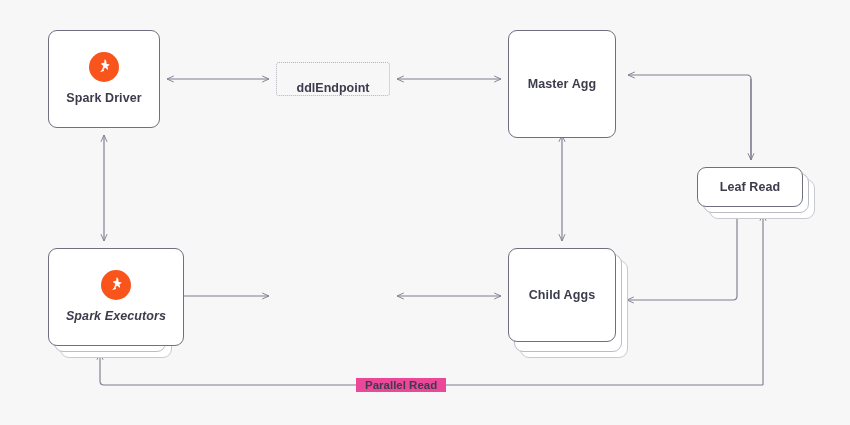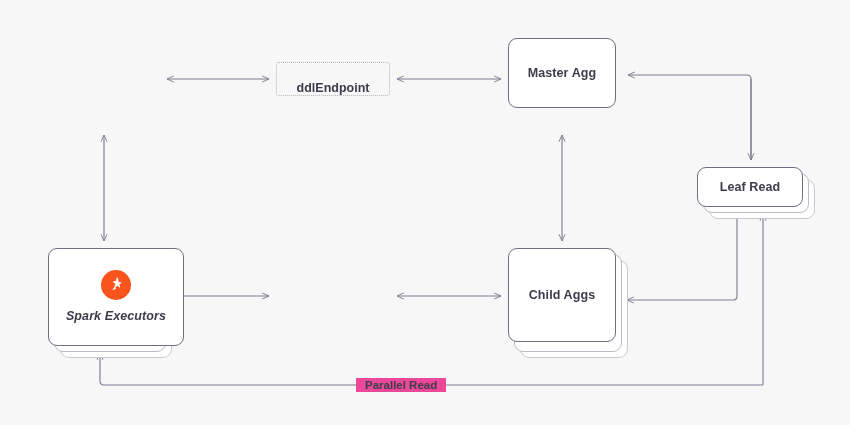--- a/index.html
+++ b/index.html
@@ -138,34 +138,43 @@
 
     <path d="M 751 79 L 751 160" marker-end="url(#ah)"></path>
 
     <path d="M 737 214 L 737 296 Q 737 300 733 300 L 627 300" marker-end="url(#ah)"></path>
 
     <path d="M 763 385 L 763 214" marker-end="url(#ah)"></path>
 
     <path d="M 763 385 Q 763 385 759 385 L 104 385 Q 100 385 100 381 L 100 353" marker-end="url(#ah)"></path>
   </svg>
 
+  <div class="node" style="left:48px; top:30px; width:112px; height:98px;">
+    <div class="spark-logo">
+      <svg width="20" height="20" viewBox="0 0 24 24" aria-hidden="true">
+        <path d="M13.6 3.1c-.55-.35-1.2.05-1.2.65l.05 2.45c0 .35-.2.6-.55.7L9.2 7.6c-.6.2-.75 1-.25 1.35l1.9 1.3c.3.2.4.55.3.9l-.95 2.6c-.2.6.45 1.1.95.75l2.05-1.4c.3-.2.65-.15.9.1l1.75 1.7c.45.45 1.2 0 1.05-.6l-.7-2.65c-.1-.35.05-.7.35-.85l1.7-.95c.55-.3.4-1.1-.25-1.2l-2.5-.4c-.35-.05-.6-.35-.6-.7l-.05-2.5c0-.45-.35-.75-.75-.85z" fill="#ffffff"></path>
+        <path d="M11.3 13.9c-.25-.2-.6-.15-.8.1l-2.65 3.25c-.3.35.05.9.5.75l3.4-1.1c.4-.15.5-.7.2-.95z" fill="#ffffff"></path>
+      </svg>
+    </div>
+    <div class="node-label">Spark Driver</div>
+  </div>
 
   <div class="stack-shadow" style="left:60px; top:260px; width:112px; height:98px;"></div>
   <div class="stack-shadow s2" style="left:54px; top:254px; width:112px; height:98px;"></div>
   <div class="node" style="left:48px; top:248px; width:136px; height:98px;font-style:italic;">
     <div class="spark-logo">
       <svg width="20" height="20" viewBox="0 0 24 24" aria-hidden="true">
         <path d="M13.6 3.1c-.55-.35-1.2.05-1.2.65l.05 2.45c0 .35-.2.6-.55.7L9.2 7.6c-.6.2-.75 1-.25 1.35l1.9 1.3c.3.2.4.55.3.9l-.95 2.6c-.2.6.45 1.1.95.75l2.05-1.4c.3-.2.65-.15.9.1l1.75 1.7c.45.45 1.2 0 1.05-.6l-.7-2.65c-.1-.35.05-.7.35-.85l1.7-.95c.55-.3.4-1.1-.25-1.2l-2.5-.4c-.35-.05-.6-.35-.6-.7l-.05-2.5c0-.45-.35-.75-.75-.85z" fill="#ffffff"></path>
         <path d="M11.3 13.9c-.25-.2-.6-.15-.8.1l-2.65 3.25c-.3.35.05.9.5.75l3.4-1.1c.4-.15.5-.7.2-.95z" fill="#ffffff"></path>
       </svg>
     </div>
     <div class="node-label">Spark Executors</div>
   </div>
 
-  <div class="node" style="left:508px; top:38px; width:108px; height:70px;">
+  <div class="node" style="left:508px; top:30px; width:108px; height:108px;">
     <div class="node-label">Master Agg</div>
   </div>
 
   <div class="stack-shadow" style="left:520px; top:260px; width:108px; height:98px;"></div>
   <div class="stack-shadow s2" style="left:514px; top:254px; width:108px; height:98px;"></div>
   <div class="node" style="left:508px; top:248px; width:108px; height:94px;">
     <div class="node-label">Child Aggs</div>
   </div>
 
   <div class="stack-shadow" style="left:709px; top:179px; width:106px; height:40px;"></div>

